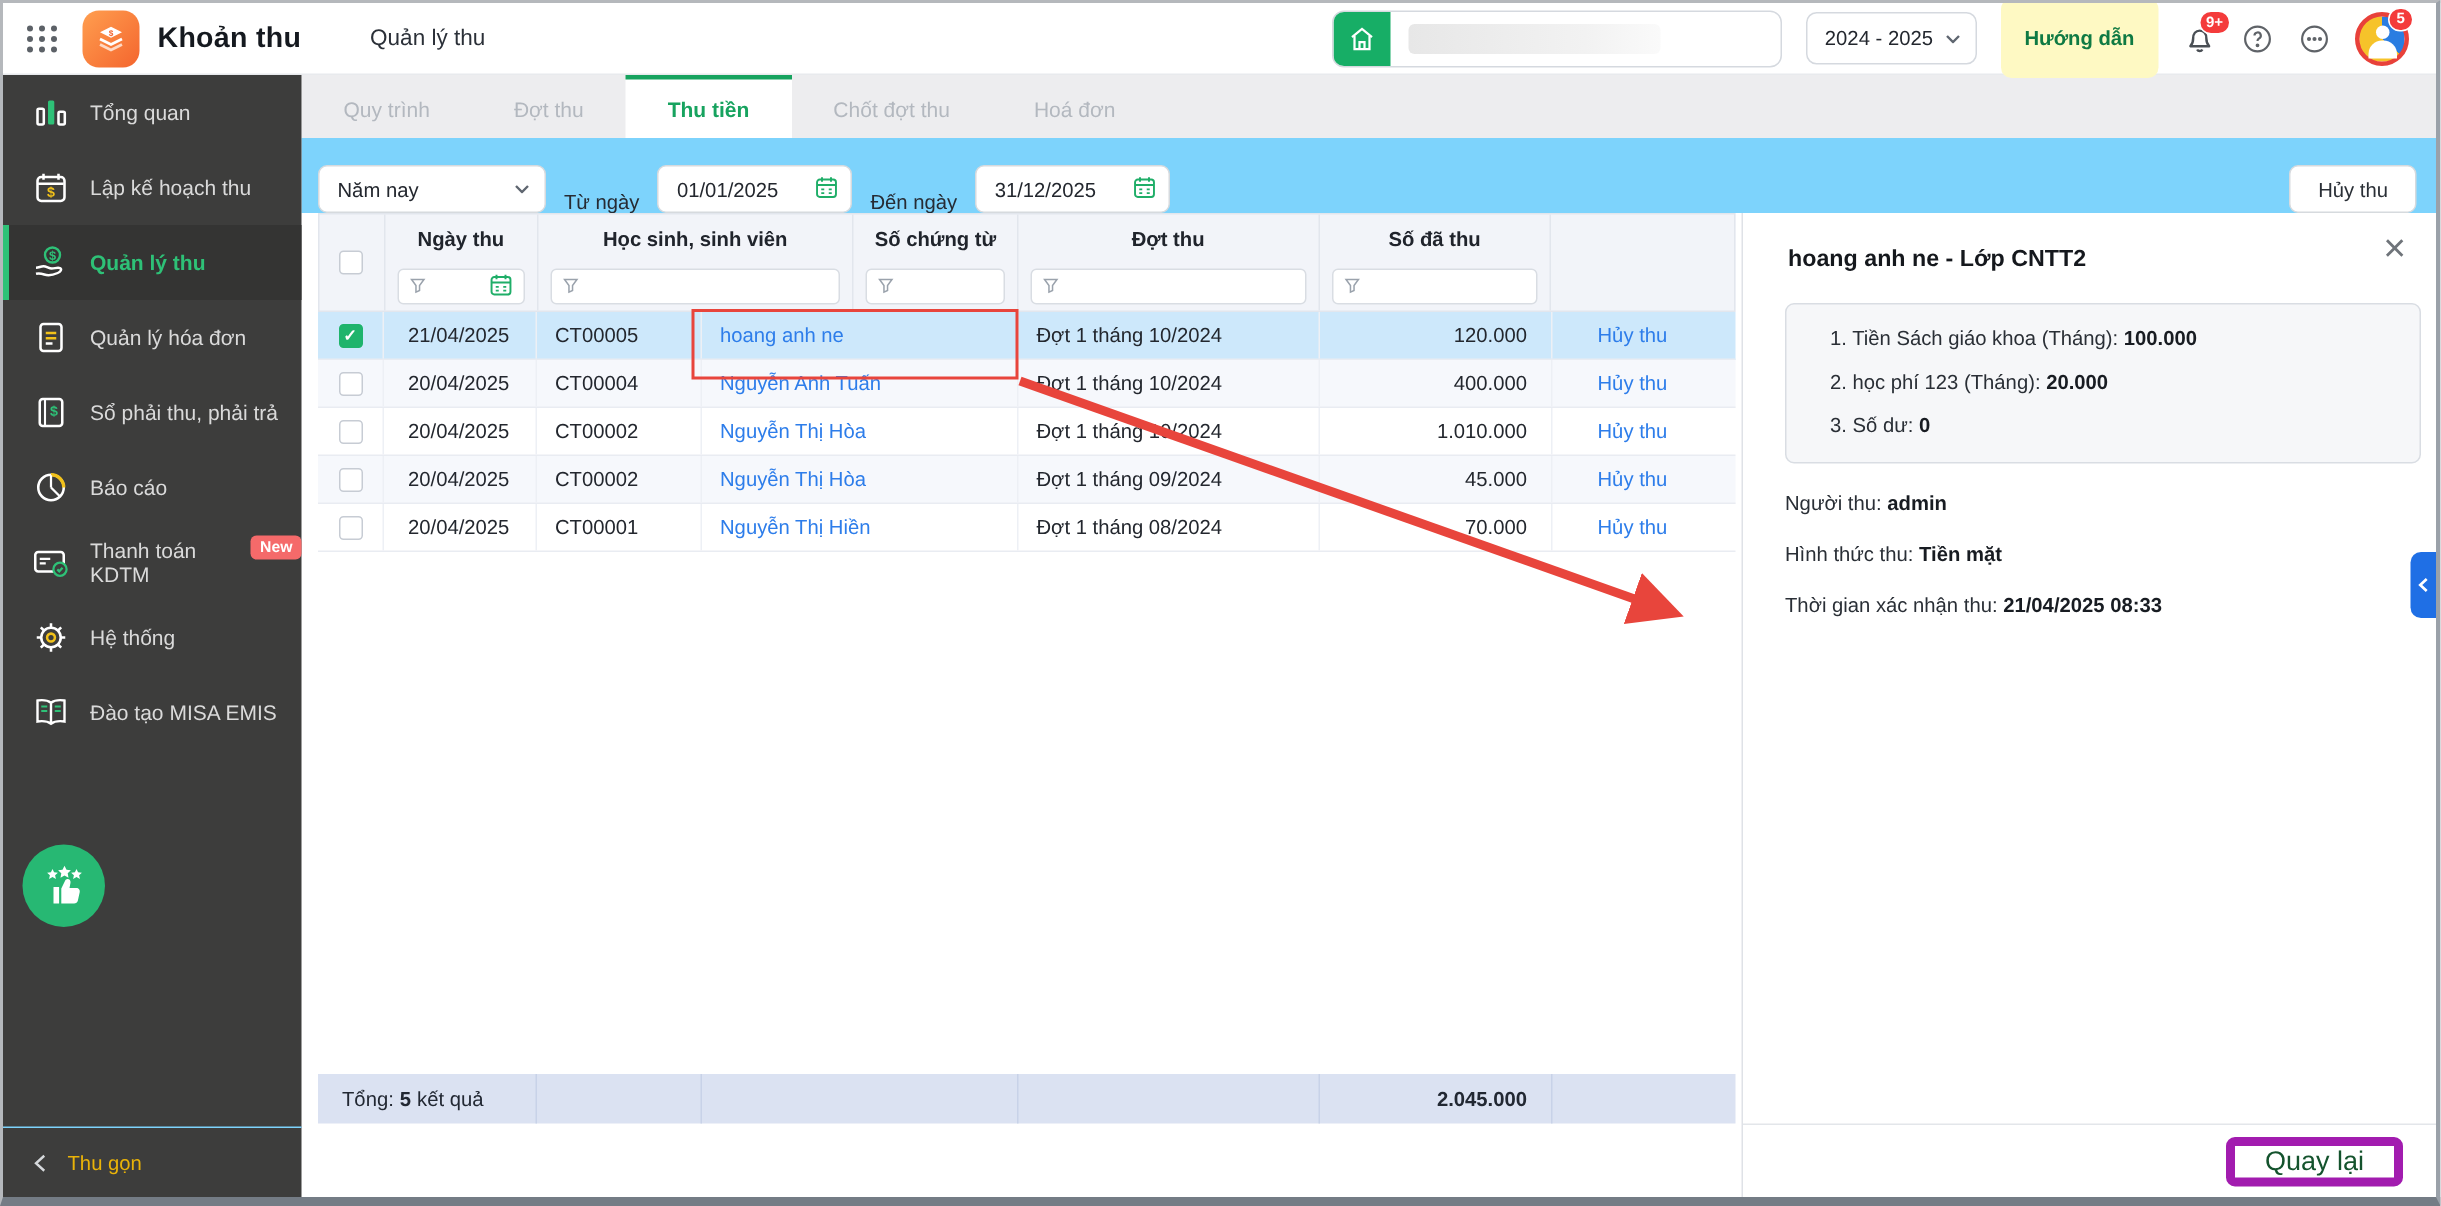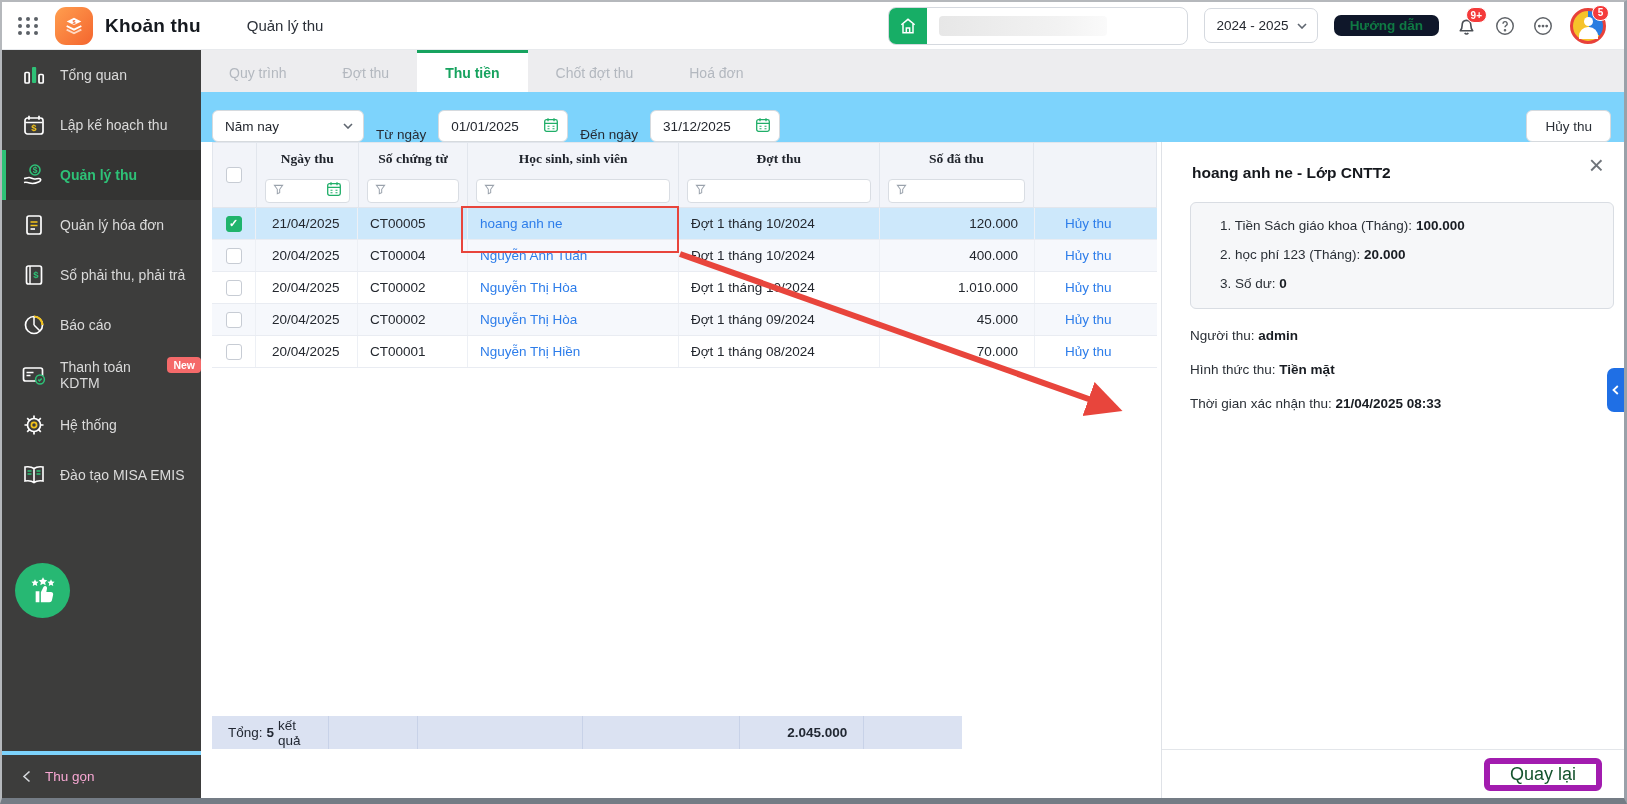--- a/index.html
+++ b/index.html
@@ -21,21 +21,21 @@
   .app-title { font-size:19px; font-weight:bold; color:#15191f; margin-left:12px; letter-spacing:.2px;}
   .top-menu { margin-left:46px; font-size:15px; color:#2b3038; cursor:pointer; }
   .top-right { margin-left:auto; display:flex; align-items:center; gap:16px; }
   .search-wrap { display:flex; align-items:center; width:300px; height:38px;
     border:1px solid #d5d9df; border-radius:8px; overflow:hidden; background:#fff; }
   .home-btn { width:38px; height:38px; background:#17ae66; display:flex; align-items:center; justify-content:center; flex:0 0 auto; cursor:pointer;}
   .redacted { width:168px; height:20px; margin-left:12px; border-radius:4px;
     background:linear-gradient(90deg,#e7e7e7,#f2f2f2 70%,#fafafa); }
   .year-select { display:flex; align-items:center; gap:8px; height:35px; padding:0 10px 0 12px;
     border:1px solid #d5d9df; border-radius:7px; cursor:pointer; white-space:nowrap; }
-  .guide-btn { height:21px; padding:0 16px; background:#0f172a; color:#0f7a43; font-weight:bold;
+  .guide-btn { height:53px; padding:0 16px; background:#fef9c3; color:#0f7a43; font-weight:bold;
     border:none; border-radius:7px; font-size:13.5px; cursor:pointer; font-family:inherit;}
   .icon-btn { position:relative; display:flex; align-items:center; justify-content:center; cursor:pointer; }
   .badge { position:absolute; top:-7px; right:-9px; min-width:17px; height:16px; padding:0 4px;
     background:#f43b3b; color:#fff; font-size:10px; font-weight:bold; border-radius:9px;
     display:flex; align-items:center; justify-content:center; border:1.5px solid #fff;}
   .avatar { position:relative; width:36px; height:36px; border-radius:50%;
     background:conic-gradient(#2a7de1 0deg 130deg, #f6c32a 130deg 360deg);
     border:3px solid #e8413a; cursor:pointer; }
   .avatar .head { position:absolute; left:11px; top:6px; width:9px; height:9px; border-radius:50%; background:#fff; }
   .avatar .bodyy { position:absolute; left:6px; top:16px; width:19px; height:12px; border-radius:9px 9px 0 0; background:#fff; }
@@ -45,41 +45,41 @@
   .sidebar { position:absolute; left:0; top:48px; bottom:0; width:199px; background:#3d3d3c; z-index:4; }
   .side-item { position:relative; height:50px; display:flex; align-items:center; padding-left:19px;
     color:#dadada; font-size:14px; cursor:pointer; }
   .side-item .ico { width:26px; display:flex; justify-content:center; margin-right:13px; flex:0 0 auto;}
   .side-item.active { background:#343433; color:#2ec177; font-weight:bold; }
   .side-item.active::before { content:""; position:absolute; left:0; top:0; bottom:0; width:4px; background:#2ec177; }
   .new-badge { background:#f56a6a; color:#fff; font-size:10.5px; font-weight:bold; border-radius:4px;
     padding:2px 6px; margin-left:8px; transform:translateY(-10px); }
   .feedback-circle { position:absolute; left:13px; top:513px; width:55px; height:55px; border-radius:50%;
     background:#27b873; display:flex; align-items:center; justify-content:center; cursor:pointer; }
-  .collapse-bar { position:absolute; left:0; right:0; bottom:0; height:47px; border-top:4px solid #7dd3fc;
-    display:flex; align-items:center; padding-left:20px; color:#f9a8d4; font-size:13.5px; cursor:pointer; gap:14px;}
+  .collapse-bar { position:absolute; left:0; right:0; bottom:0; height:47px; border-top:1px solid #7dd3fc;
+    display:flex; align-items:center; padding-left:20px; color:#eab308; font-size:13.5px; cursor:pointer; gap:14px;}
 
   
   .main { position:absolute; left:199px; top:48px; right:0; bottom:0; display:flex; flex-direction:column; }
   .tabbar { height:42px; background:#ededef; display:flex; flex:0 0 auto; }
   .tab { padding:0 28px; display:flex; align-items:center; font-size:14px; color:#b3b8bf; cursor:pointer;
     border-top:3px solid transparent; }
   .tab.active { background:#fff; color:#17a35f; font-weight:bold; border-top:3px solid #17a35f; }
   .filterbar { height:50px; background:#7dd3fc; display:flex; align-items:flex-end; padding:0 13px 0 11px; gap:12px; flex:0 0 auto;}
   .select-box { display:flex; align-items:center; justify-content:space-between; width:152px; height:32px;
     border:1px solid #d6dade; border-radius:6px; padding:0 10px 0 12px; cursor:pointer; background:#fff;}
   .flt-label { color:#262b33; }
   .date-box { display:flex; align-items:center; justify-content:space-between; width:130px; height:32px;
     border:1px solid #d6dade; border-radius:6px; padding:0 8px 0 12px; background:#fff; cursor:text;}
   .btn-outline { height:32px; padding:0 18px; background:#fff; border:1px solid #d6dade; border-radius:6px;
     font-size:13.5px; color:#2a2f36; cursor:pointer; font-family:inherit;}
   .content { flex:1; display:flex; min-height:0; }
   .table-area { flex:1; display:flex; flex-direction:column; padding-left:11px; min-width:0; }
   .v-divider { width:1px; background:#dfe2e7; flex:0 0 auto;}
-  .thead { display:flex; background:#f2f4f9; border:1px solid #e2e6ed; border-left:1px solid #e2e6ed; width:945px;font-family:Liberation Serif, serif; }
+  .thead { display:flex; background:#f2f4f9; border:1px solid #e2e6ed; border-left:1px solid #e2e6ed; width:945px; }
   .th { border-right:1px solid #e2e6ed; }
   .th:last-child { border-right:none; }
   .cb-col { width:44px; display:flex; align-items:center; justify-content:center; }
   .th-label { height:32px; display:flex; align-items:center; justify-content:center; font-weight:bold; color:#20242c; }
   .th-filter { height:32px; display:flex; align-items:center; padding:0 8px; }
   .filter-input { flex:1; height:24px; background:#fff; border:1px solid #d9dde3; border-radius:4px;
     display:flex; align-items:center; padding:0 7px; gap:6px; cursor:text;}
   .filter-input .sp { flex:1; }
   .trow { display:flex; width:945px; height:32px; border-bottom:1px solid #e9ecf2; background:#fff; }
   .trow.stripe { background:#f6f8fc; }
@@ -91,21 +91,21 @@
   .td.c-doc { width:110px; }
   .td.c-student { width:211px; }
   .td.c-batch { width:201px; }
   .td.c-amount { width:155px; justify-content:flex-end; padding-right:16px;}
   .td.c-action { width:122px; padding-left:30px;}
   .link { color:#2d7dea; cursor:pointer; }
   .checkbox { width:16px; height:16px; border:1px solid #c7ccd4; border-radius:3px; background:#fff;
     display:flex; align-items:center; justify-content:center; cursor:pointer; }
   .checkbox.checked { background:#1fb46c; border-color:#1fb46c; color:#fff; font-size:11px; font-weight:bold;}
   .tbl-space { flex:1; }
-  .tfoot { display:flex; width:750px; height:33px; background:#dbe2f2; color:#222833; flex:0 0 auto; align-items:stretch;}
+  .tfoot { display:flex; width:945px; height:33px; background:#dbe2f2; color:#222833; flex:0 0 auto; align-items:stretch;}
   .tf { display:flex; align-items:center; padding:0 12px; border-right:1px solid #c8d2e8; }
   .tf:last-child{ border-right:none;}
   .tf.f-label { width:146px; padding-left:16px; gap:4px;}
   .tf.f-doc { width:110px;} .tf.f-student{ width:211px;} .tf.f-batch{width:201px;}
   .tf.f-amount { width:155px; justify-content:flex-end; padding-right:16px; font-weight:bold;}
   .tf.f-action { width:122px;}
   .bottom-space { height:49px; flex:0 0 auto;}
 
   
   .panel { width:462px; position:relative; background:#fff; flex:0 0 auto; }
@@ -368,33 +368,33 @@
                     </svg></span>
                   <span class="sp"></span>
                   <span class="cal-ico"><svg width="16" height="16" viewBox="0 0 16 16" fill="none" stroke="#1fae68" stroke-width="1.3">
                       <rect x="1.7" y="2.7" width="12.6" height="11.6" rx="1.8"></rect>
                       <path d="M5 1.2v3M11 1.2v3M2 6.3h12"></path>
                       <path d="M4.5 9.2h2M9.5 9.2h2M4.5 11.7h2M9.5 11.7h2" stroke-width="1.1"></path>
                     </svg></span>
                 </span>
               </div>
           </div>
-          <div class="th" style="width:110px">
-            <div class="th-label">Số chứng từ</div>
+          <div class="th" style="width:211px">
+            <div class="th-label">Học sinh, sinh viên</div>
             <div class="th-filter">
                 <span class="filter-input">
                   <span class="funnel"><svg width="11" height="11" viewBox="0 0 12 12" fill="none" stroke="#9aa2ac" stroke-width="1.1">
                       <path d="M1.5 1.5h9L7.3 5.8v3.6l-2.6 1.2V5.8z"></path>
                     </svg></span>
                   <span class="sp"></span>
                 </span>
               </div>
           </div>
-          <div class="th" style="width:211px">
-            <div class="th-label">Học sinh, sinh viên</div>
+          <div class="th" style="width:110px">
+            <div class="th-label">Số chứng từ</div>
             <div class="th-filter">
                 <span class="filter-input">
                   <span class="funnel"><svg width="11" height="11" viewBox="0 0 12 12" fill="none" stroke="#9aa2ac" stroke-width="1.1">
                       <path d="M1.5 1.5h9L7.3 5.8v3.6l-2.6 1.2V5.8z"></path>
                     </svg></span>
                   <span class="sp"></span>
                 </span>
               </div>
           </div>
           <div class="th" style="width:201px">

